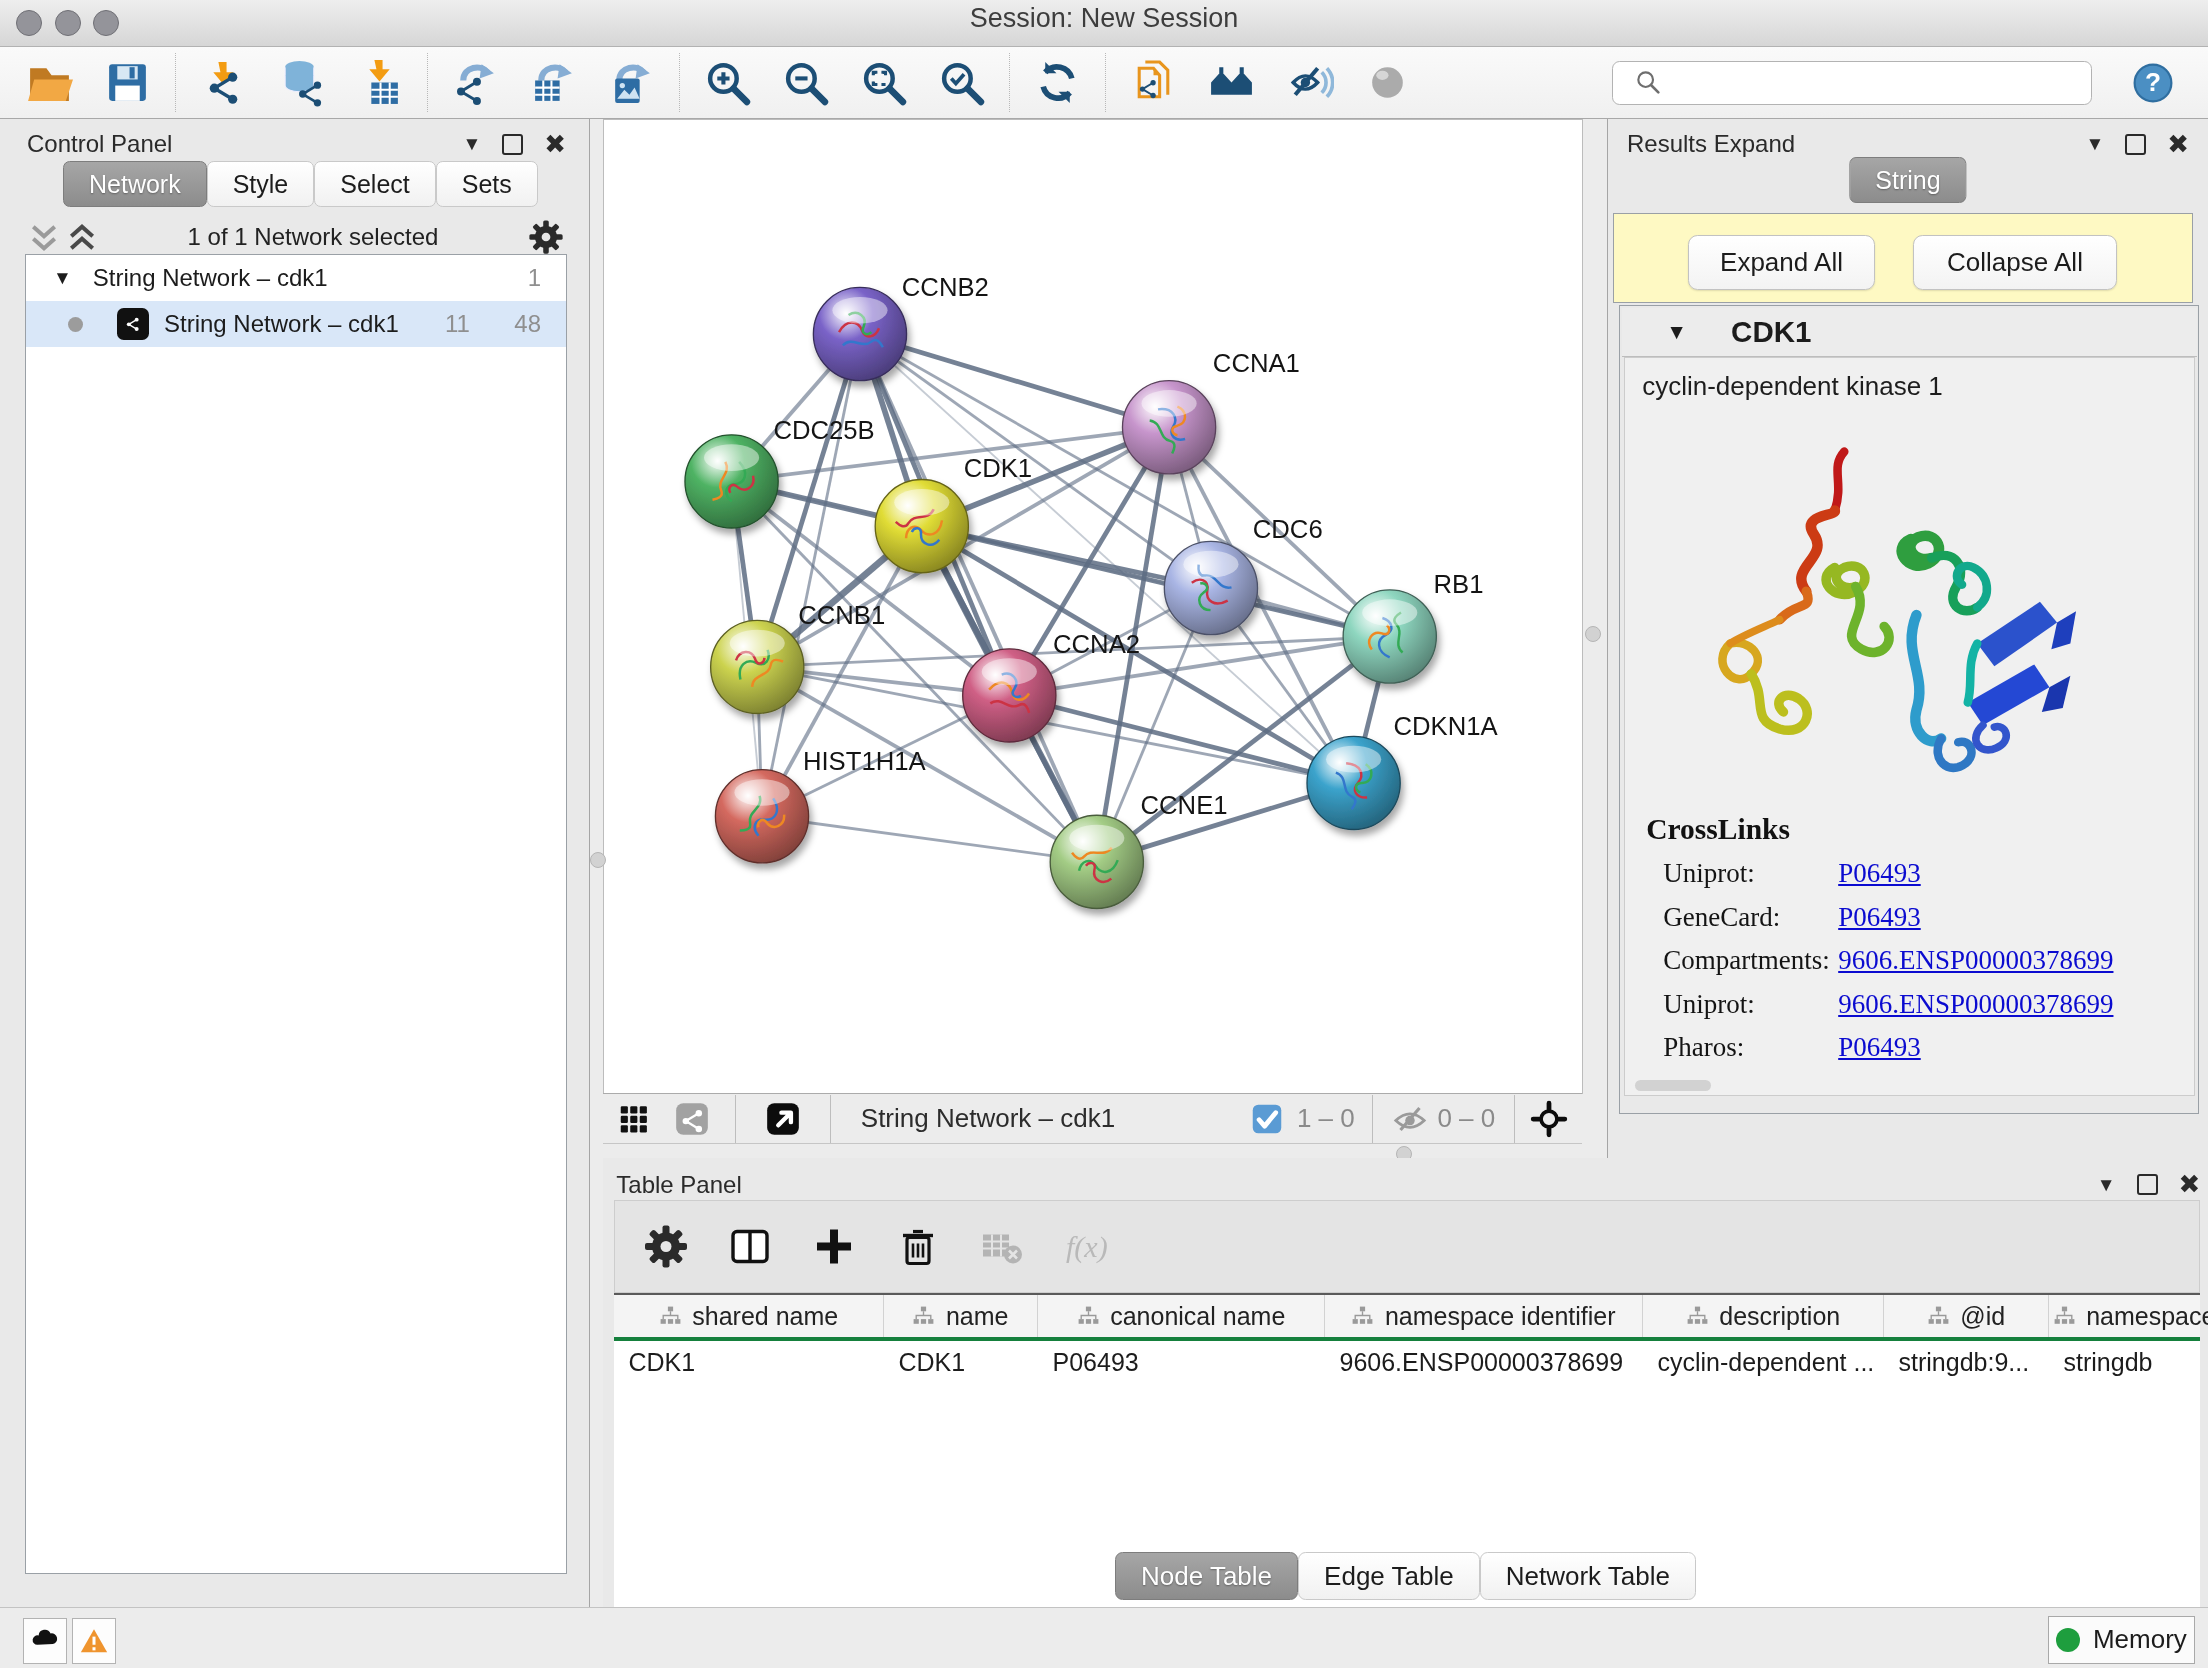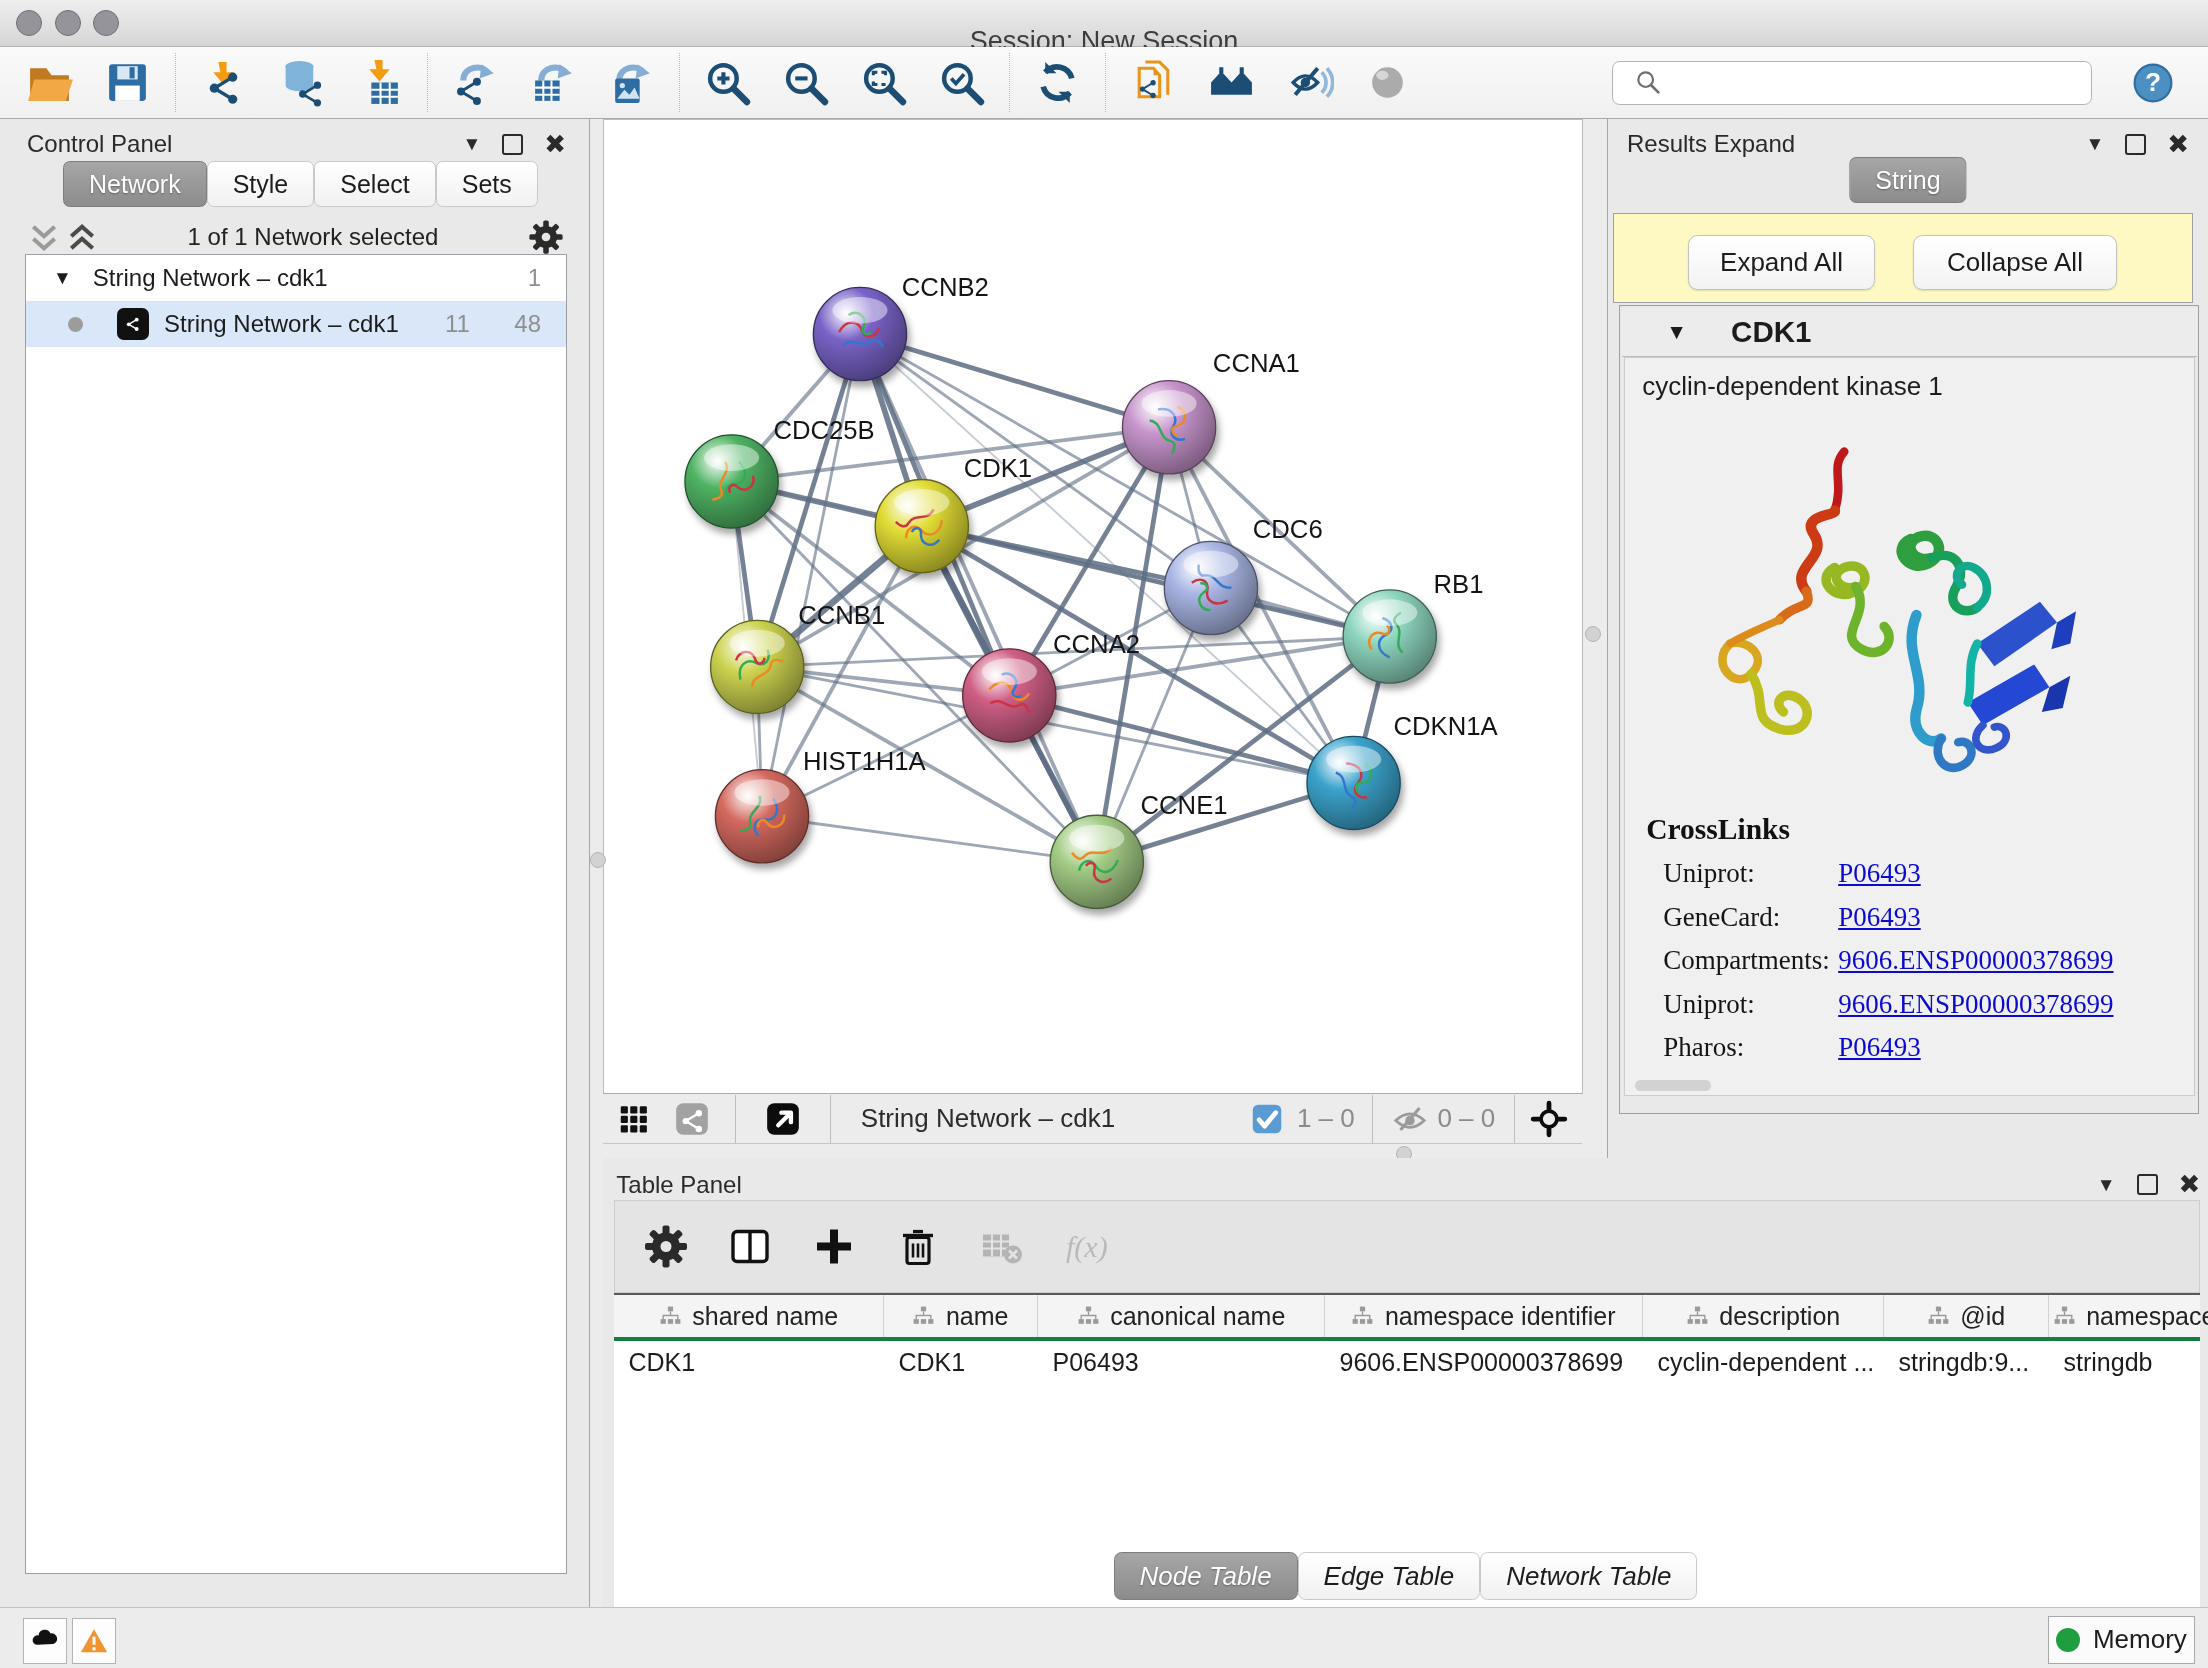--- a/index.html
+++ b/index.html
@@ -5,21 +5,21 @@
   html,body{margin:0;padding:0;}
   body{width:2208px;height:1668px;overflow:hidden;background:#ececec;
        font-family:"Liberation Sans","DejaVu Sans",sans-serif;color:#1c1c1c;
        -webkit-font-smoothing:antialiased;}
   .app{position:relative;width:2208px;height:1668px;}
   
   .titlebar{position:absolute;left:0;top:0;width:2208px;height:46px;
     background:linear-gradient(#eeeeee,#d6d6d6);border-bottom:1px solid #b2b2b2;}
   .tl{position:absolute;top:9.5px;width:24px;height:24px;border-radius:50%;
     background:#94949a;border:1px solid #6f6f75;}
-  .win-title{position:absolute;left:0;right:0;top:26px;text-align:center;
+  .win-title{position:absolute;left:0;right:0;top:3px;text-align:center;
     font-size:27px;color:#3d3d3d;}
   
   .toolbar{position:absolute;left:0;top:47px;width:2208px;height:72px;
     background:linear-gradient(#fafafa,#f0f0f0);border-bottom:1px solid #a8a8a8;
     display:flex;align-items:center;padding:0 23px;box-sizing:border-box;}
   .tb-group{display:flex;align-items:center;gap:25px;}
   .tb-sep{width:0;height:59px;border-left:1.9px dotted #b8b8b8;margin:0 21px;}
   .tb-btn{width:53px;height:53px;display:flex;align-items:center;justify-content:center;cursor:default;}
   .tb-btn svg{width:49px;height:49px;}
   .searchbox{margin-left:auto;width:480px;height:44px;background:#fff;border:1px solid #b3b3b3;
@@ -98,21 +98,21 @@
   .tp-toolbar .tb-btn{width:48px;height:48px;}
   .tp-table{position:absolute;left:10.5px;top:135px;width:1586px;height:439px;background:#fff;
     border-top:2.9px solid #5a5a5a;border-bottom:1.9px solid #9a9a9a;box-sizing:border-box;height:457px;}
   .thead{display:flex;height:42px;background:#f4f4f4;border-bottom:4px solid #15803d;}
   .th{display:flex;align-items:center;justify-content:center;gap:9.5px;font-size:25px;color:#222;
     border-right:1px solid #d2d2d2;box-sizing:border-box;overflow:hidden;white-space:nowrap;flex:0 0 auto;}
   .th svg{width:25px;height:25px;flex:0 0 auto;}
   .trow{display:flex;height:42px;align-items:center;}
   .td{font-size:25px;padding-left:15px;box-sizing:border-box;overflow:hidden;white-space:nowrap;flex:0 0 auto;}
   .tp-tabs{position:absolute;left:0;right:0;top:394px;display:flex;justify-content:center;}
-  .tp-tabs .tab{border-radius:7.6px;height:48px;font-size:26px;font-style:italic;}
+  .tp-tabs .tab{border-radius:7.6px;height:48px;font-size:26px;}
   
   .statusbar{position:absolute;left:0;top:1607px;width:2208px;height:61px;background:#ececec;
     border-top:1px solid #c3c3c3;}
   .sb-btn{position:absolute;top:9.5px;width:42px;height:44px;background:#fdfdfd;border:1px solid #b3b3b3;
     display:flex;align-items:center;justify-content:center;}
   .sb-btn svg{width:30px;height:30px;}
   .memory-btn{position:absolute;right:13.3px;top:7.6px;width:145px;height:46px;background:#fbfbfb;
     border:1px solid #a9a9a9;display:flex;align-items:center;justify-content:center;gap:13.3px;font-size:26px;}
   .mem-dot{width:24px;height:24px;border-radius:50%;}
   .network-label{font-size:27px;fill:#141414;}

